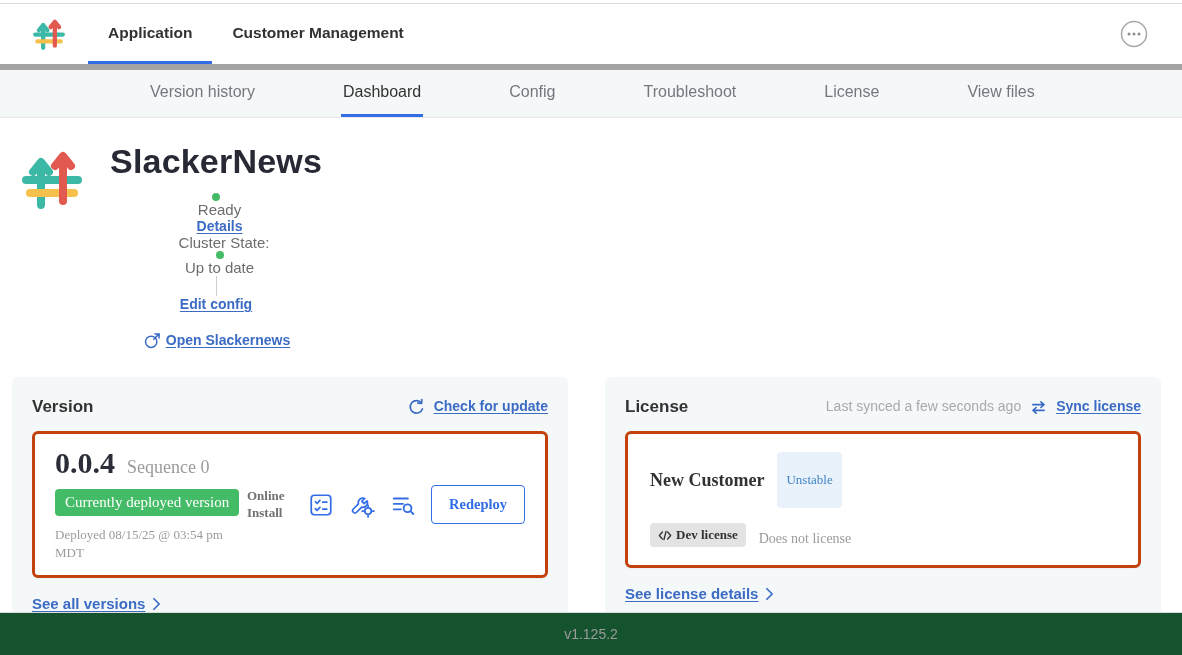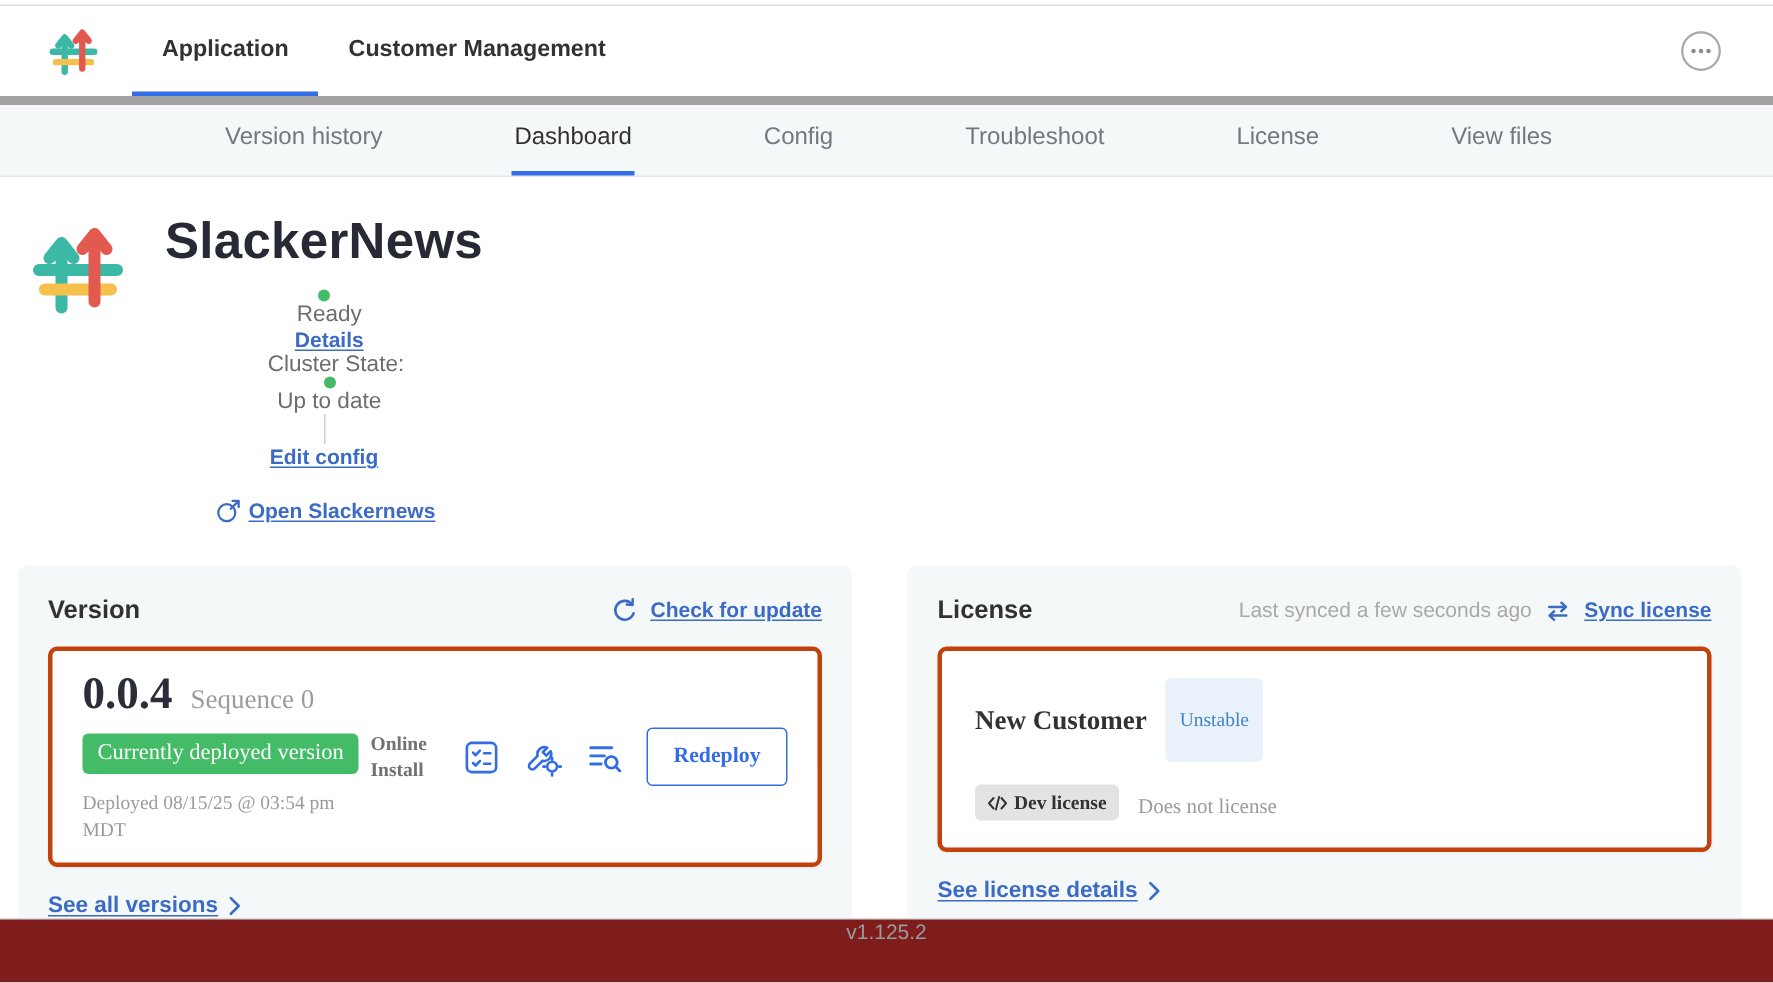--- a/index.html
+++ b/index.html
@@ -77,22 +77,22 @@
   .customer-row { display:flex; align-items:center; gap:13px; }
   .customer-name { font-size:18px; font-weight:600; color:#323232; }
   .channel-badge { background:#e9f2fb; color:#4285c4; font-size:13px; padding:20px 9px; border-radius:4px; }
   .lic-row { display:flex; align-items:flex-end; gap:13px; margin-top:15px; }
   .type-badge { background:#e3e3e3; border-radius:4px; padding:4px 8px; display:inline-flex;
                 align-items:center; gap:4px; font-size:13px; font-weight:700; color:#323232; }
   .type-badge svg { width:14px; height:11px; }
   .expiry { color:#9b9b9b; font-size:14px; }
 
   
-  .footer { position:absolute; left:0; right:0; bottom:0; height:43px; background:#7f1d1d;
-            border-top:1px solid #dcdcdc; display:flex; align-items:flex-start; justify-content:center;
+  .footer { position:absolute; left:0; right:0; bottom:0; height:43px; background:#14532d;
+            border-top:1px solid #dcdcdc; display:flex; align-items:center; justify-content:center;
             font-size:14px; color:#9b9b9b; }
 </style>
 </head>
 <body>
 
 <div class="page">
   <div class="top-hairline"></div>
 
   <header class="top-nav">
     <span class="logo">

